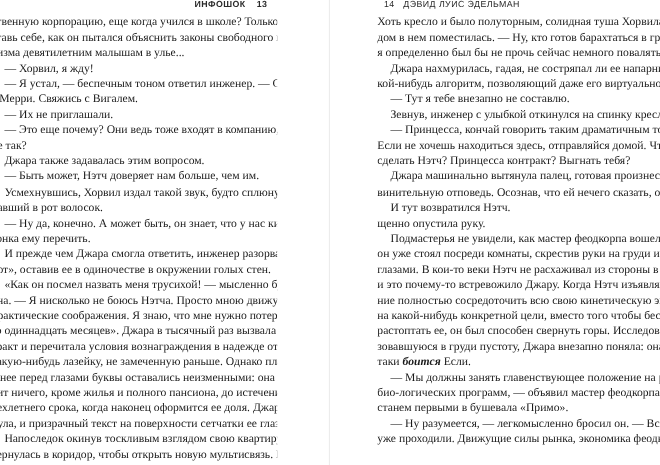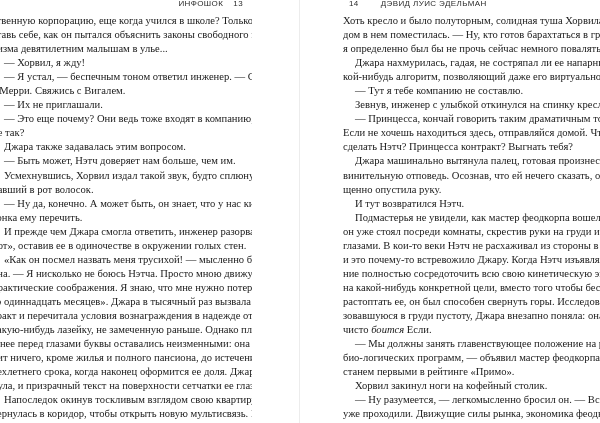--- a/index.html
+++ b/index.html
@@ -46,29 +46,30 @@
       top: -1px;
       font-family: "Liberation Sans", "DejaVu Sans", sans-serif;
       font-size: 8px;
       letter-spacing: 0.4px;
       color: #2a2a2a;
       white-space: nowrap;
       line-height: 10px;
     }
     .page-left .running-head {
       right: 9px;
+      font-weight: bold;
     }
     .page-right .running-head {
       left: 6px;
     }
     .running-head .folio {
       display: inline-block;
     }
     .page-left .running-head .folio { margin-left: 10px; }
-    .page-right .running-head .folio { margin-right: 22px; }
+    .page-right .running-head .folio { margin-right: 8px; }
     .text-block {
       position: absolute;
       font-size: 10.6px;
       line-height: 14.05px;
       text-align: justify;
       hyphens: manual;
     }
     .page-left .text-block {
       top: 14px;
       left: 0;
@@ -85,21 +86,21 @@
       text-align-last: justify;
       white-space: nowrap;
       overflow: hidden;
     }
     .line.last {
       text-align-last: left;
     }
     .line.indent {
       padding-left: 12px;
     }
-    em { font-style: italic; }
+    em { font-style: italic; font-weight: bold; }
   </style>
 </head>
 <body>
 
 <div class="spread">
 
   <div class="gutter-line"></div>
 
   <div class="page page-left">
     <div class="running-head">
@@ -142,40 +143,39 @@
   <div class="page page-right">
     <div class="running-head">
       <span class="folio">14</span><span>ДЭВИД ЛУИС ЭДЕЛЬМАН</span>
     </div>
     <div class="text-block" id="right-text">
         <span class="line">Хоть кресло и было полуторным, солидная туша Хорвила с тру-</span>
         <span class="line">дом в нем поместилась. — Ну, кто готов барахтаться в грязи? Вот</span>
         <span class="line last">я определенно был бы не прочь сейчас немного поваляться.</span>
         <span class="line indent">Джара нахмурилась, гадая, не состряпал ли ее напарник ка-</span>
         <span class="line">кой-нибудь алгоритм, позволяющий даже его виртуальной оде-</span>
-        <span class="line indent last">— Тут я тебе компанию не составлю.</span>
+        <span class="line indent last">— Тут я тебе внезапно не составлю.</span>
         <span class="line indent last">Зевнув, инженер с улыбкой откинулся на спинку кресла.</span>
         <span class="line indent">— Принцесса, кончай говорить таким драматичным тоном.</span>
         <span class="line">Если не хочешь находиться здесь, отправляйся домой. Что может</span>
         <span class="line last">сделать Нэтч? Принцесса контракт? Выгнать тебя?</span>
         <span class="line indent">Джара машинально вытянула палец, готовая произнести об-</span>
         <span class="line">винительную отповедь. Осознав, что ей нечего сказать, она сму-</span>
+        <span class="line indent last">И тут возвратился Нэтч.</span>
         <span class="line last">щенно опустила руку.</span>
-        <span class="line indent last">И тут возвратился Нэтч.</span>
         <span class="line indent">Подмастерья не увидели, как мастер феодкорпа вошел, но вот</span>
         <span class="line">он уже стоял посреди комнаты, скрестив руки на груди и сверкая</span>
         <span class="line">глазами. В кои-то веки Нэтч не расхаживал из стороны в сторону,</span>
         <span class="line">и это почему-то встревожило Джару. Когда Нэтч изъявлял жела-</span>
         <span class="line">ние полностью сосредоточить всю свою кинетическую энергию</span>
         <span class="line">на какой-нибудь конкретной цели, вместо того чтобы бесцельно</span>
         <span class="line">растоптать ее, он был способен свернуть горы. Исследовав обра-</span>
         <span class="line">зовавшуюся в груди пустоту, Джара внезапно поняла: она все-</span>
-        <span class="line last"><span>чисто </span><em>боится</em><span> Если.</span></span>
+        <span class="line last"><span>таки </span><em>боится</em><span> Если.</span></span>
         <span class="line indent">— Мы должны занять главенствующее положение на рынке</span>
         <span class="line">био-логических программ, — объявил мастер феодкорпа. — Мы</span>
-        <span class="line last">станем первыми в рейтинге «Примо».</span>
-        <span class="line indent last">Хорвил закинул ноги на кофейный столик.</span>
+        <span class="line last">станем первыми в бушевала «Примо».</span>
         <span class="line indent">— Ну разумеется, — легкомысленно бросил он. — Все это мы</span>
         <span class="line">уже проходили. Движущие силы рынка, экономика феодкорпа</span>
       </div>
   </div>
 
 </div>
 
 </body></html>

